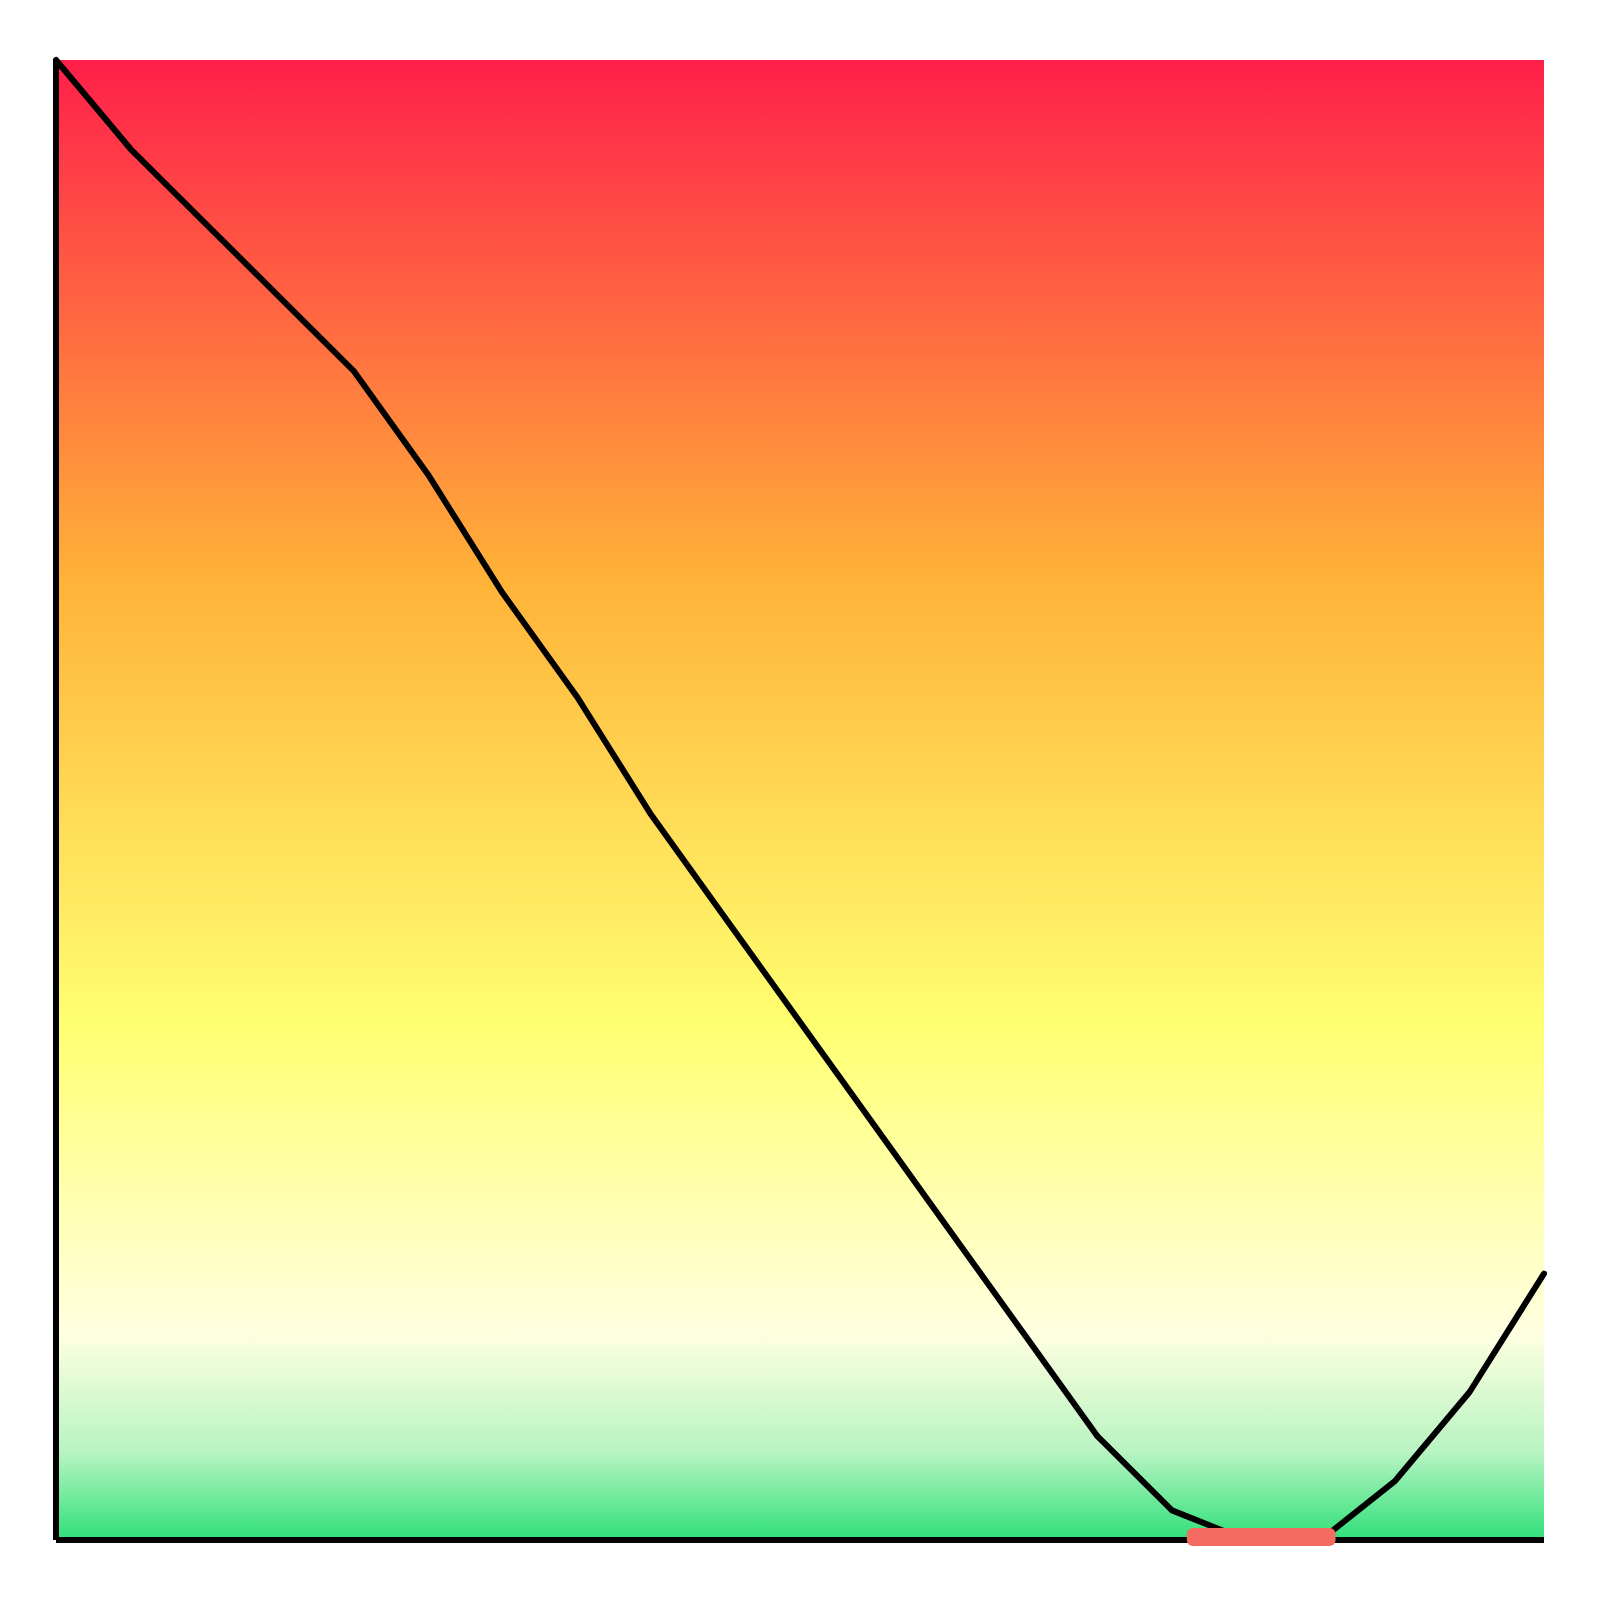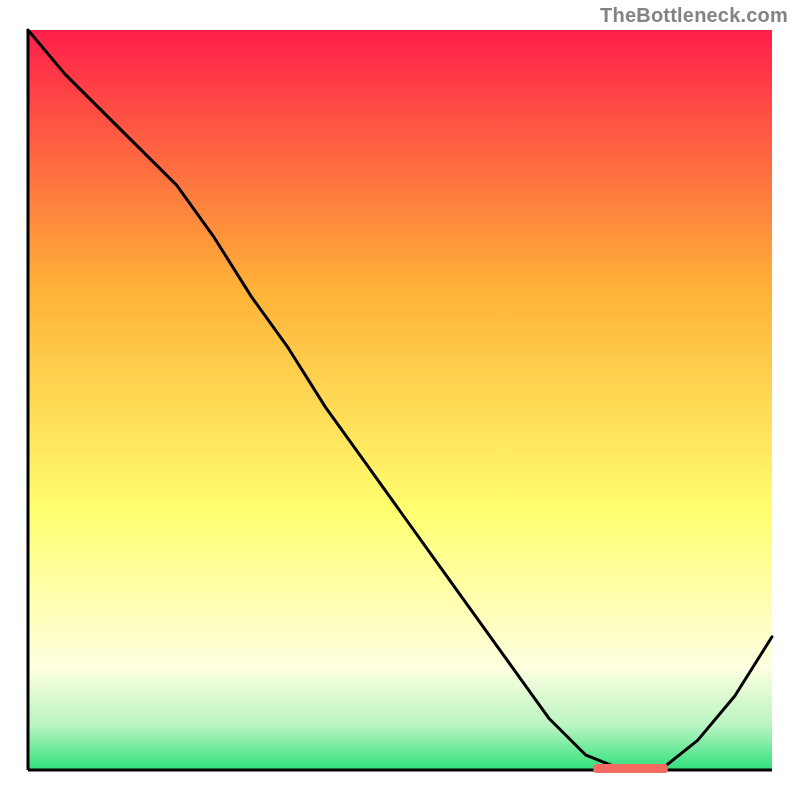--- a/index.html
+++ b/index.html
@@ -34,21 +34,20 @@
   }
   .marker {
     fill: #f46c61;
   }
 </style>
 </head>
 <body>
 
 <div class="wrap">
 
-  <div class="attribution">TheBottleneck.com</div>
 
   <svg class="chart" viewBox="0 0 800 800" preserveAspectRatio="none">
     <defs>
       <linearGradient id="bg-grad" x1="0" y1="0" x2="0" y2="1">
         <stop id="g0" offset="0%" stop-color="#ff1f4a"></stop>
         <stop id="g1" offset="35%" stop-color="#ffb238"></stop>
         <stop id="g2" offset="65%" stop-color="#ffff70"></stop>
         <stop id="g3" offset="86%" stop-color="#ffffe0"></stop>
         <stop id="g4" offset="94%" stop-color="#b9f4c2"></stop>
         <stop id="g5" offset="100%" stop-color="#2fe07a"></stop>

